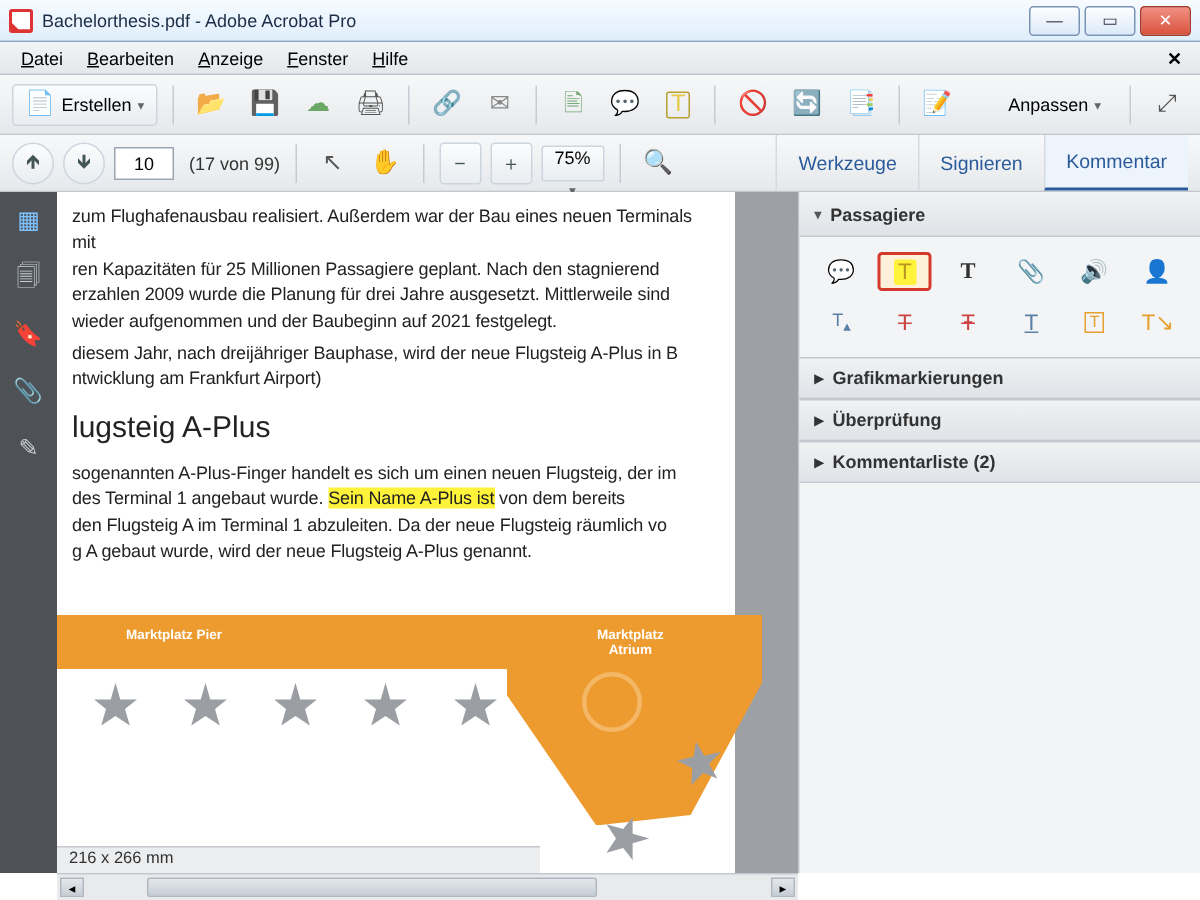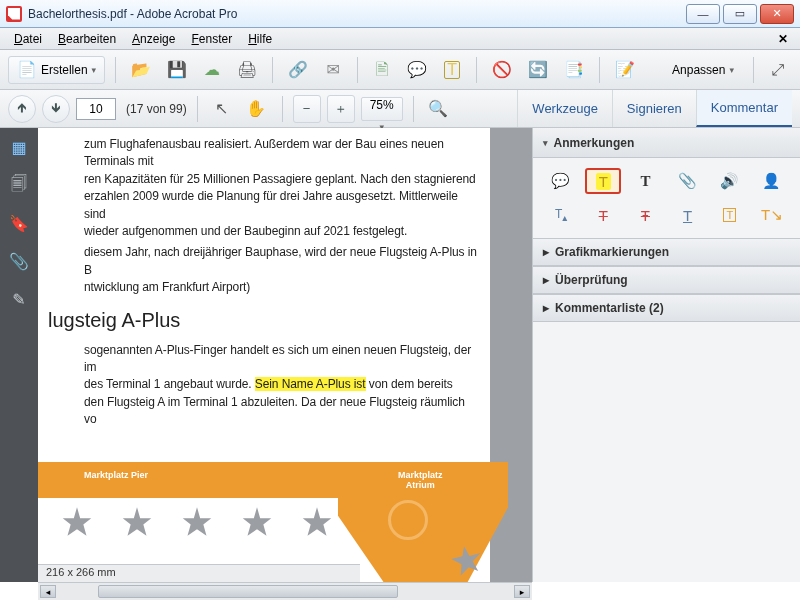--- a/index.html
+++ b/index.html
@@ -41,21 +41,21 @@
 .main { display: flex; height: 454px; }
 
 
 .navstrip { width: 38px; background: #4e5257; display: flex; flex-direction: column; align-items: center; padding-top: 8px; gap: 16px; }
 .navstrip .ni { width: 22px; height: 22px; color: #c7cdd3; display: flex; align-items: center; justify-content: center; font-size: 16px; }
 .navstrip .ni.active { color: #7ec3ff; }
 
 
 .docwrap { flex: 1; background: #9da1a6; position: relative; overflow: hidden; }
 .page { position: absolute; left: 0; top: -6px; width: 452px; background: #fff; padding: 14px 10px 10px 10px; font-family: "Segoe UI", Arial, sans-serif; }
-.page p { font-size: 12px; color: #222; line-height: 1.45; font-family: "Verdana", sans-serif; letter-spacing: -0.1px; margin-left: 36px; }
+.page p { font-size: 12px; color: #222; line-height: 1.45; font-family: "Verdana", sans-serif; letter-spacing: -0.1px; }
 .page h2 { font-size: 20px; font-weight: 400; margin: 12px 0 10px; color: #222; font-family: Arial, sans-serif; }
 .hl { background: #fff23a; }
 .tooltip { position: absolute; left: 266px; top: 200px; background: #ffffe1; border: 1px solid #8b8b66; padding: 4px 8px; font-size: 11px; box-shadow: 2px 2px 3px rgba(0,0,0,0.25); line-height: 1.4; }
 .tooltip .ttl { font-weight: bold; }
 
 
 .diagram { position: relative; height: 200px; margin-top: 14px; }
 .diag-bar { position: absolute; left: -10px; top: 20px; width: 470px; height: 36px; background: #ed9b2f; }
 .diag-shape { position: absolute; left: 290px; top: 20px; width: 170px; height: 140px; background: #ed9b2f; clip-path: polygon(0 0,100% 0,100% 32%,72% 95%,35% 100%,0 38%); }
 .diag-circle { position: absolute; left: 340px; top: 58px; width: 40px; height: 40px; border: 3px solid #f4b765; border-radius: 50%; }
@@ -213,20 +213,21 @@
       <p><span>erzahlen 2009 wurde die Planung für drei Jahre ausgesetzt. Mittlerweile sind</span></p>
       <p><span>wieder aufgenommen und der Baubeginn auf 2021 festgelegt.</span></p>
       <p style="margin-top:4px"><span>diesem Jahr, nach dreijähriger Bauphase, wird der neue Flugsteig A-Plus in B</span></p>
       <p><span>ntwicklung am Frankfurt Airport)</span></p>
       <h2>lugsteig A-Plus</h2>
       <p><span> sogenannten A-Plus-Finger handelt es sich um einen neuen Flugsteig, der im </span></p>
       <p>
         <span>des Terminal 1 angebaut wurde. </span><span class="hl">Sein Name A-Plus ist</span><span> von dem bereits </span>
       </p>
       <p><span>den Flugsteig A im Terminal 1 abzuleiten. Da der neue Flugsteig räumlich vo</span></p>
+      <p><span>g A gebaut wurde, wird der neue Flugsteig A-Plus genannt.</span></p>
 
       <div class="diagram">
         <div class="diag-bar"></div>
         <div class="diag-shape"></div>
         <div class="diag-circle"></div>
         <div class="diag-lbl" style="left:36px;top:28px">Marktplatz Pier</div>
         <div class="diag-lbl" style="left:350px;top:28px;white-space:pre">Marktplatz
 Atrium</div>
 
         <div class="plane" style="left:10px;top:62px"><svg viewBox="0 0 24 24">
@@ -251,21 +252,21 @@
               <path d="M12 2l2 7h7l-5 4 2 7-6-4-6 4 2-7-5-4h7z"></path>
             </svg></div>
       </div>
     </div>
 
   </div>
 
   <div class="rpanel">
     <div class="rp-head">
       <span class="tri">▾</span>
-      <span>Anmerkungen</span>
+      <span>Passagiere</span>
     </div>
     <div class="rp-body">
       <div class="tool-grid">
         <div class="tg-btn">
             <span style="color:#e6c84a">💬</span>
           </div>
         <div class="tg-btn sel">
             <span style="color:#b89520;background:#fff23a;padding:0 3px;border-radius:2px">T</span>
           </div>
         <div class="tg-btn">

